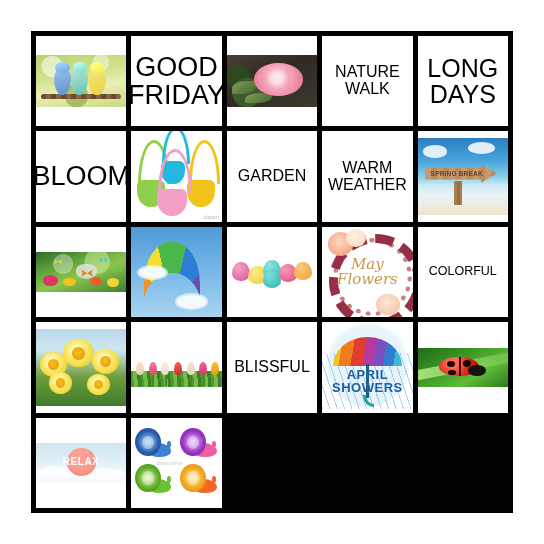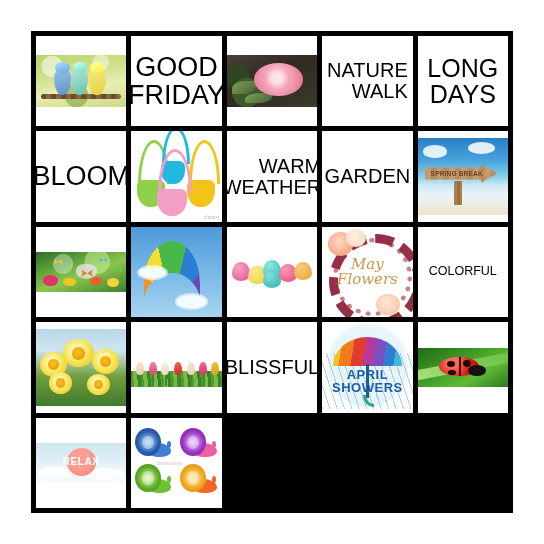--- a/index.html
+++ b/index.html
@@ -42,21 +42,21 @@
   .cell-text {
     text-align: center;
     color: #000000;
     line-height: 1.05;
     padding: 0 1px;
     white-space: pre-line;
     font-family: "Liberation Sans", sans-serif;
   }
   .sz-xl { font-size: 25px; }
   .sz-lg { font-size: 27px; }
-  .sz-md { font-size: 20px; text-align: right; }
+  .sz-md { font-size: 16px; }
   .sz-sm { font-size: 12.5px; }
 
   .art {
     width: 100%;
     position: relative;
     overflow: hidden;
   }
   .art.full { height: 100%; }
   .art.wide { height: 58%; }
   .art.tall { height: 86%; }
@@ -290,26 +290,26 @@
           <span class="handle"></span>
         </div>
       <div class="basket bk-p">
           <span class="handle"></span>
         </div>
       <div class="wm">clipart</div>
     </div>
   </div>
 
   <div class="cell">
+    <div class="cell-text sz-md">GARDEN</div>
+  </div>
+
+  <div class="cell">
     <div class="cell-text sz-md">WARM
 WEATHER</div>
-  </div>
-
-  <div class="cell">
-    <div class="cell-text sz-md">GARDEN</div>
   </div>
 
   <div class="cell">
     <div class="art tall springbreak">
       <div class="sb-cloud sb-c1"></div>
       <div class="sb-cloud sb-c2"></div>
       <div class="sb-post"></div>
       <div class="sb-arrow">
         <span class="sb-label">SPRING BREAK</span>
       </div>

